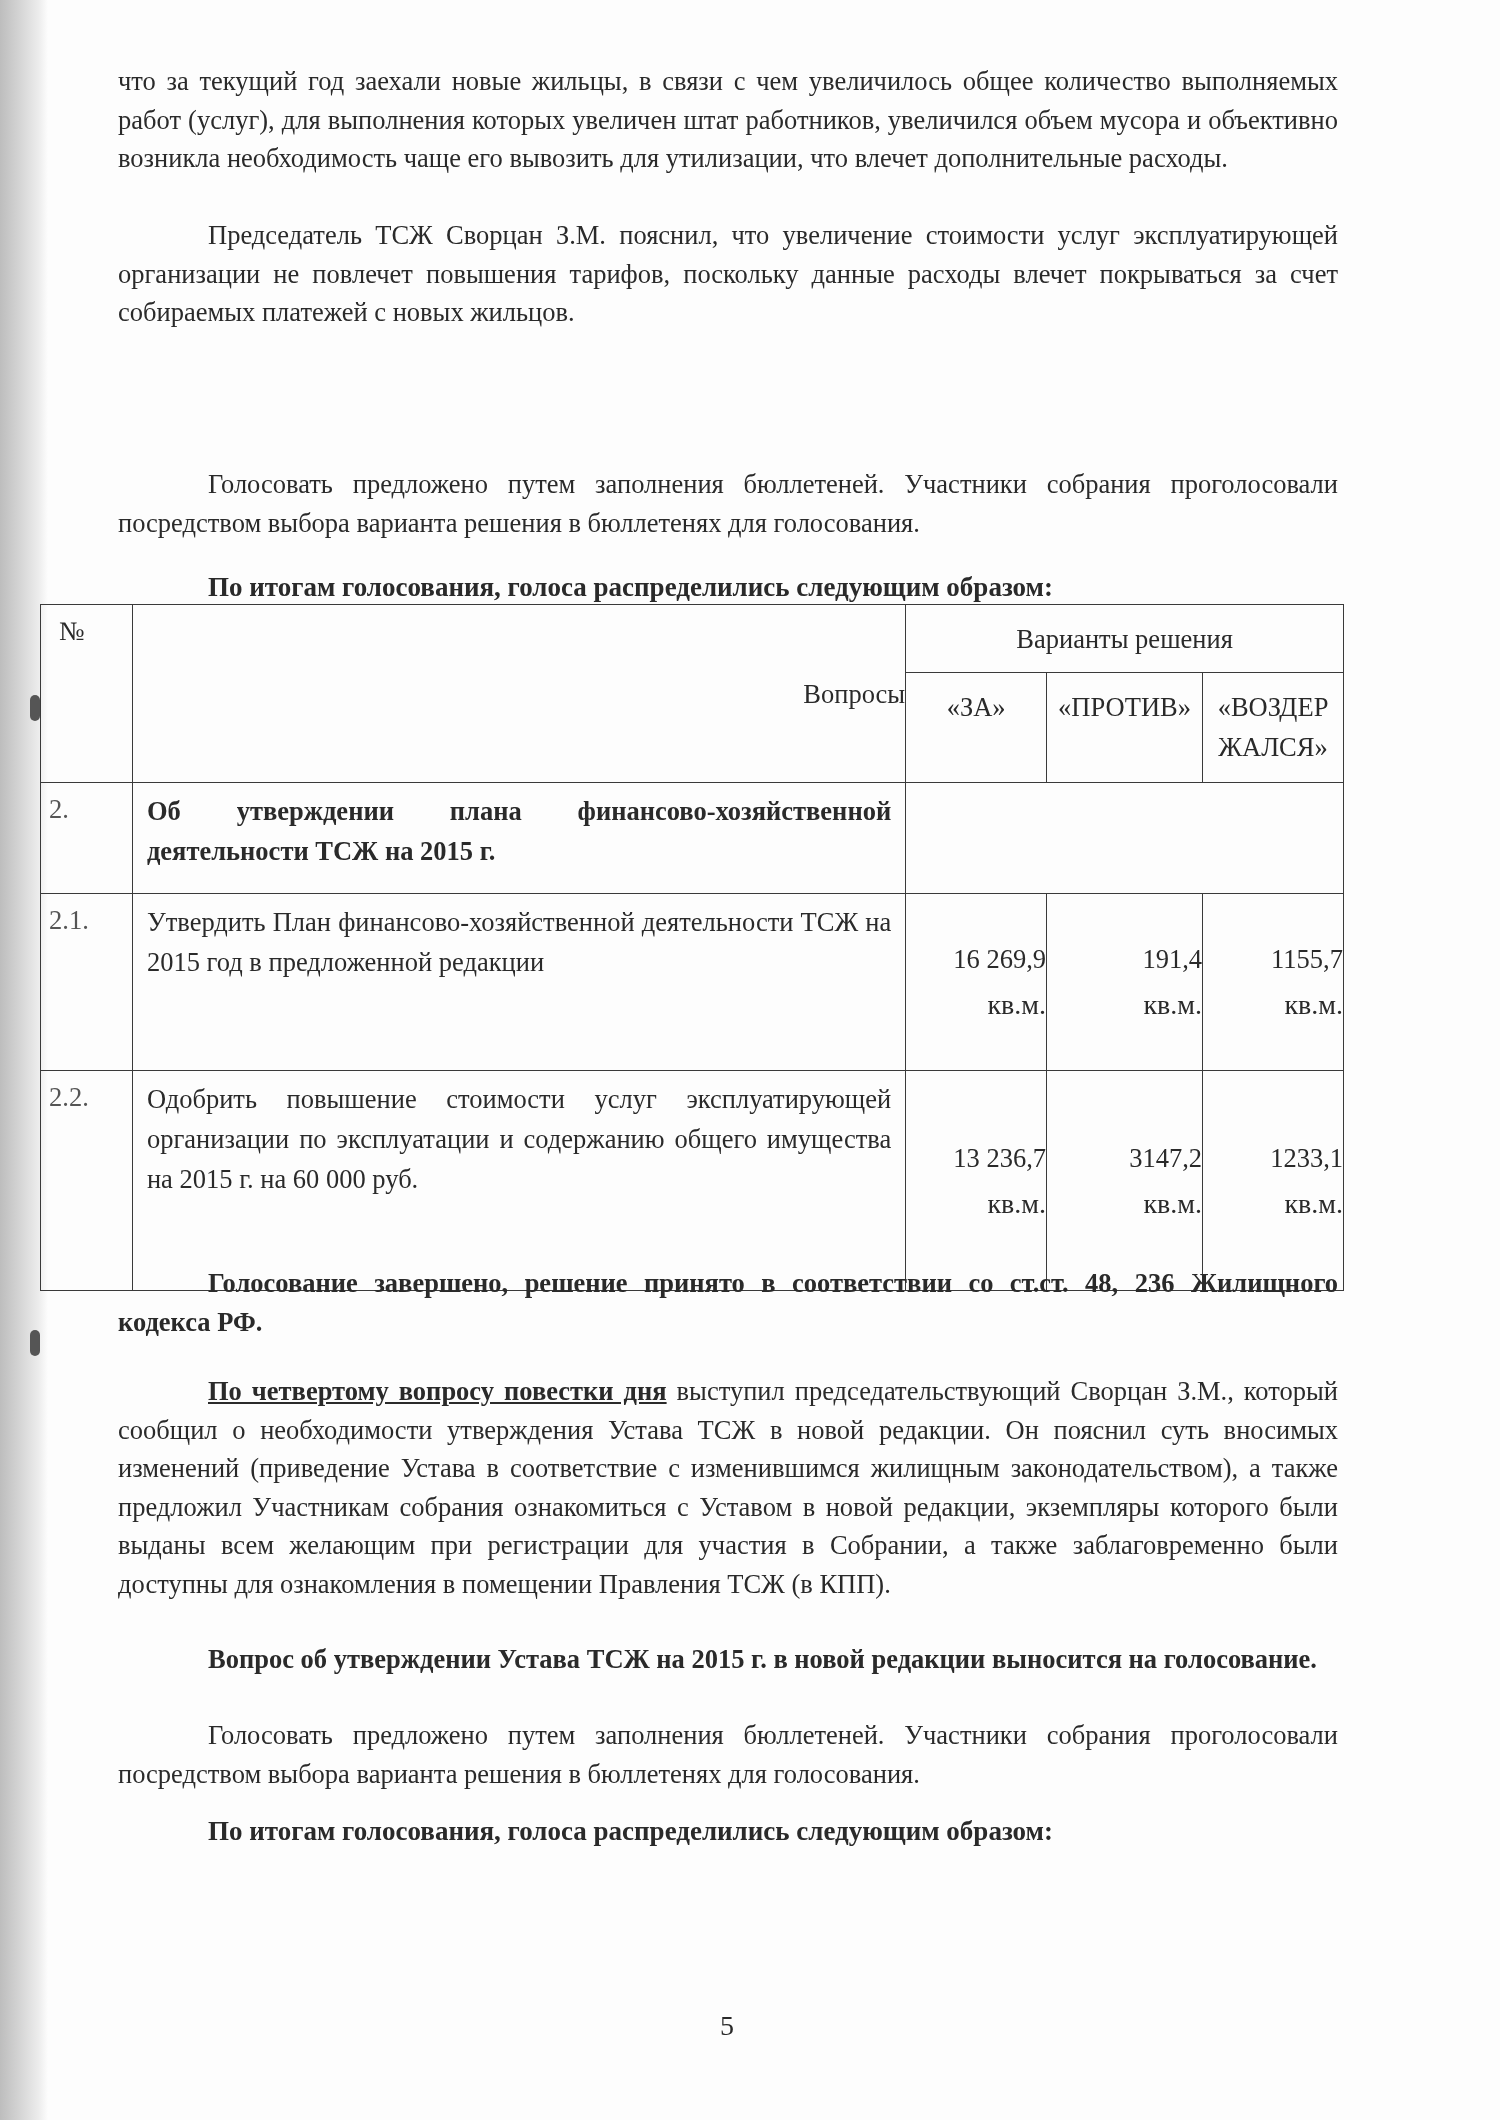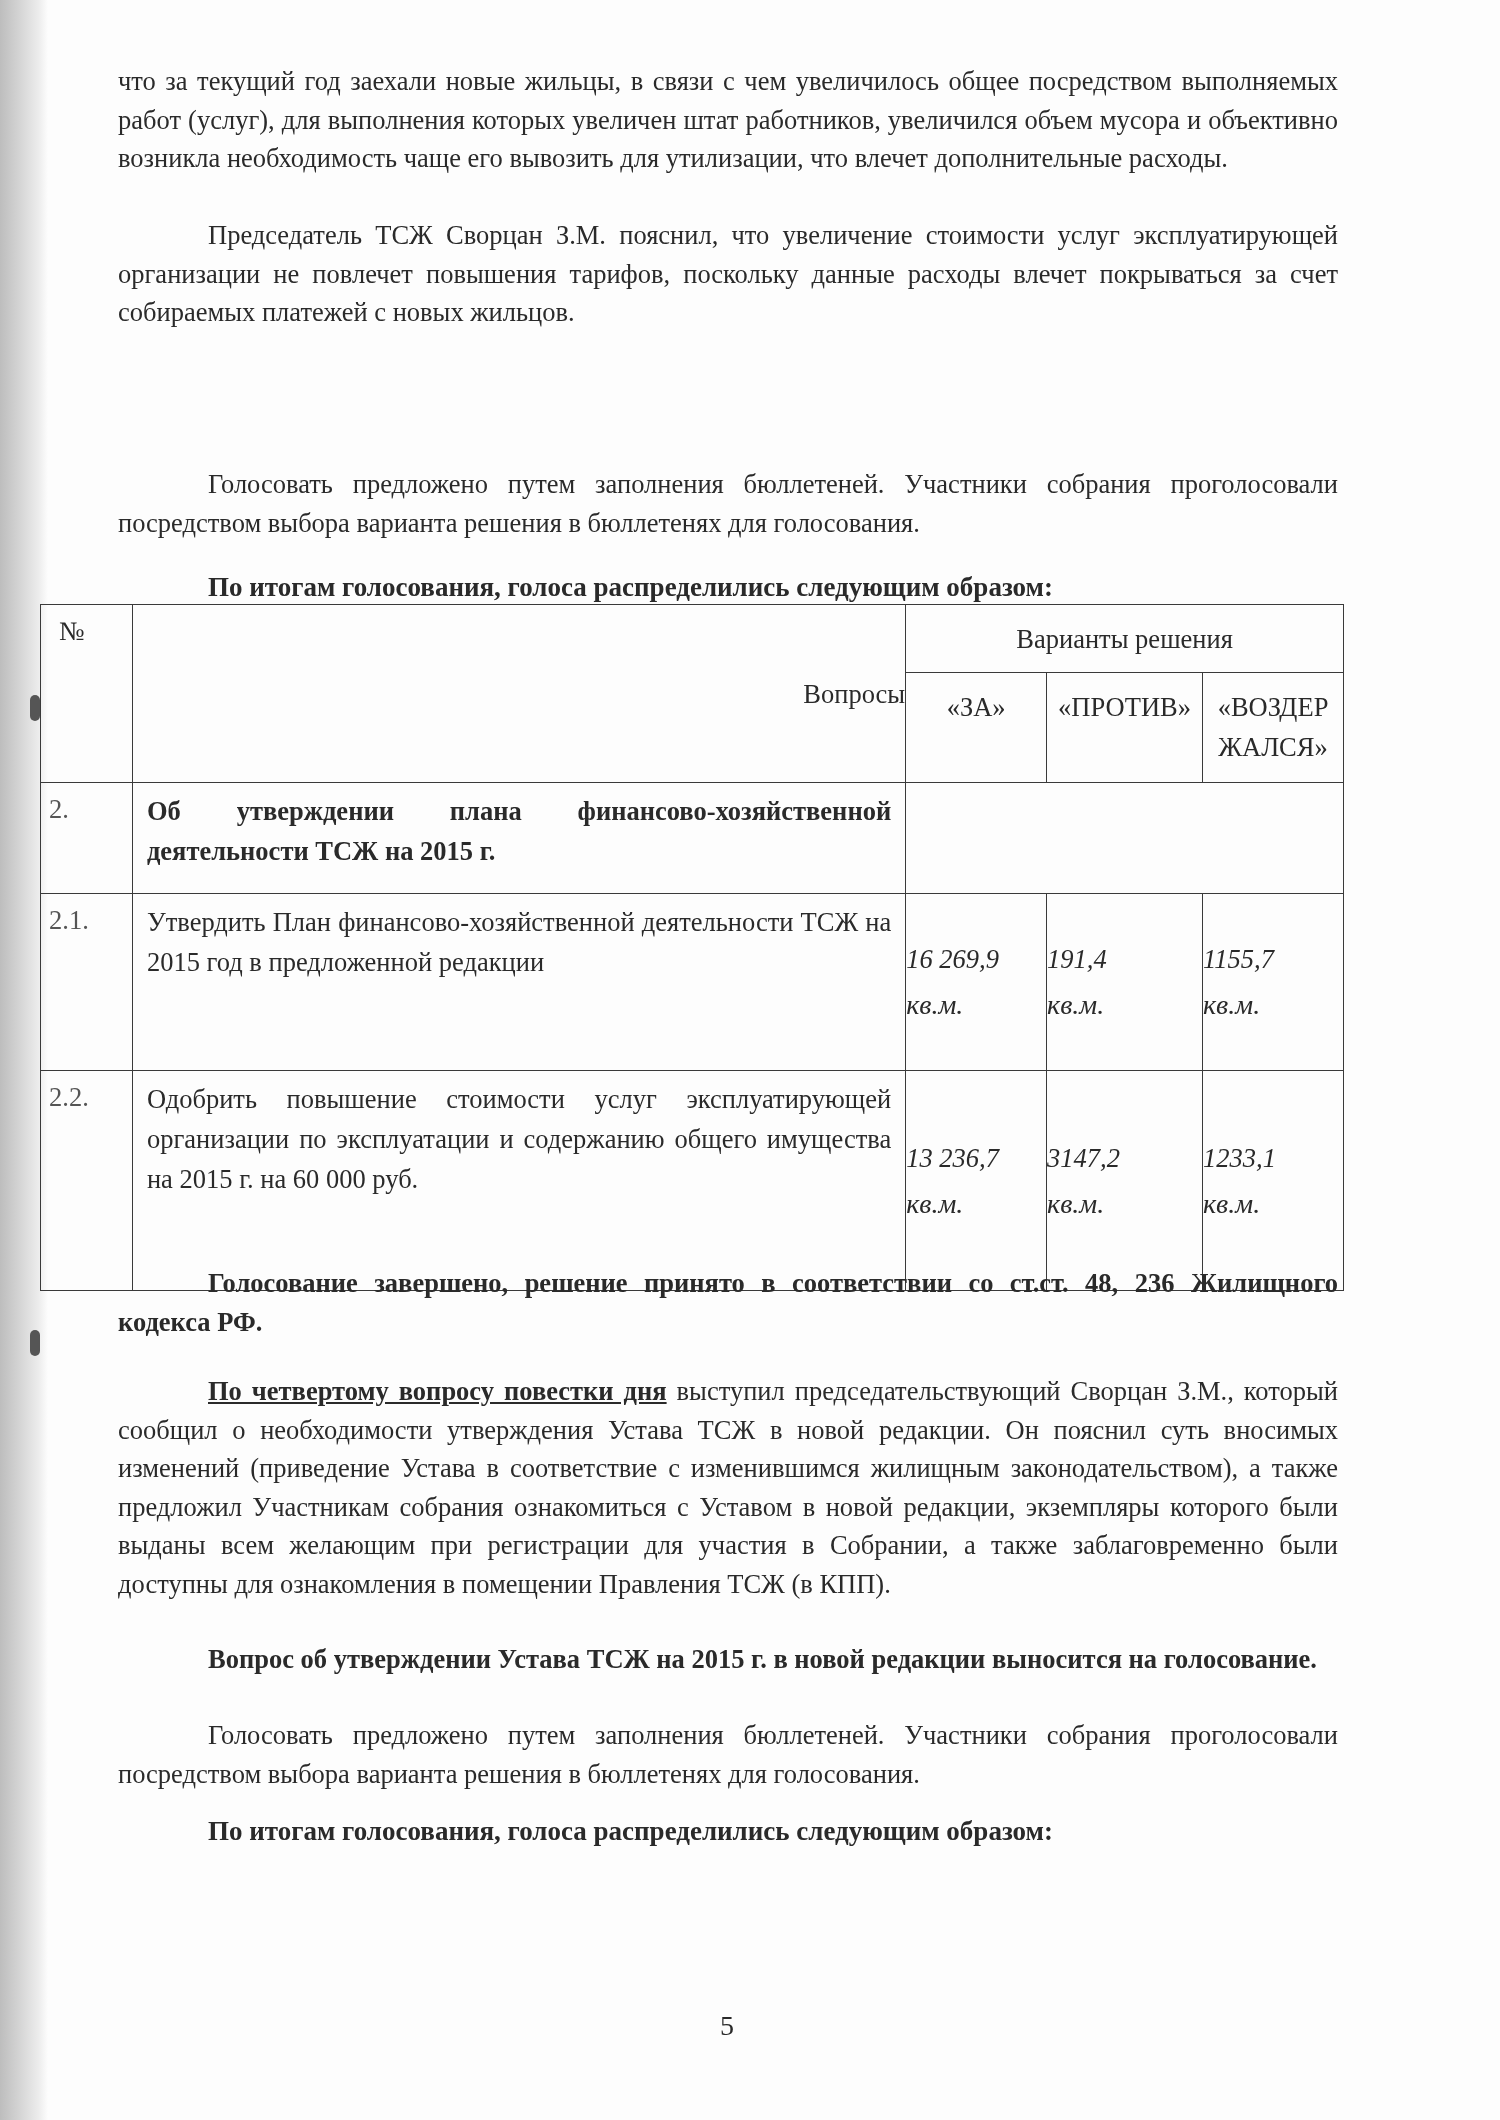--- a/index.html
+++ b/index.html
@@ -33,36 +33,36 @@
       border-collapse: collapse; font-size: 26.5px; line-height: 40px;
     }
     table.votes td {
       border: 1.5px solid #3a3a3a; vertical-align: top; padding: 0;
     }
     .num { padding: 6px 0 0 8px !important; color: #555; }
     .q { padding: 8px 14px 0 14px !important; text-align: justify; }
     .hdr-q { text-align: right; vertical-align: middle !important; }
     .hdr-opts { text-align: center; vertical-align: middle !important; }
     .opt { text-align: center; padding-top: 14px !important; }
-    .val { text-align: left; vertical-align: middle !important; line-height: 46px; font-style: italic; }
+    .val { text-align: right; vertical-align: middle !important; line-height: 46px; }
     .val .unit { display: block; font-size: 28px; }
     .page-number {
       position: absolute; left: 720px; top: 2010px; font-size: 28px;
     }
   </style>
 </head>
 <body>
 
 <div class="shadow-band"></div>
 <div class="hole" style="top:695px"></div>
 <div class="hole" style="top:1330px"></div>
 
 <div class="page">
 
-  <p class="p" style="top:62px">что за текущий год заехали новые жильцы, в связи с чем увеличилось общее посредством выполняемых работ (услуг), для выполнения которых увеличен штат работников, увеличился объем мусора и объективно возникла необходимость чаще его вывозить для утилизации, что влечет дополнительные расходы.</p>
+  <p class="p" style="top:62px">что за текущий год заехали новые жильцы, в связи с чем увеличилось общее количество выполняемых работ (услуг), для выполнения которых увеличен штат работников, увеличился объем мусора и объективно возникла необходимость чаще его вывозить для утилизации, что влечет дополнительные расходы.</p>
 
   <p class="p indent" style="top:216px">Председатель ТСЖ Сворцан З.М. пояснил, что увеличение стоимости услуг эксплуатирующей организации не повлечет повышения тарифов, поскольку данные расходы влечет покрываться за счет собираемых платежей с новых жильцов.</p>
 
 
   <p class="p indent" style="top:465px">Голосовать предложено путем заполнения бюллетеней. Участники собрания проголосовали посредством выбора варианта решения в бюллетенях для голосования.</p>
 
   <p class="center-bold" style="top:568px">По итогам голосования, голоса распределились следующим образом:</p>
 
   <table class="votes">
     <colgroup>

